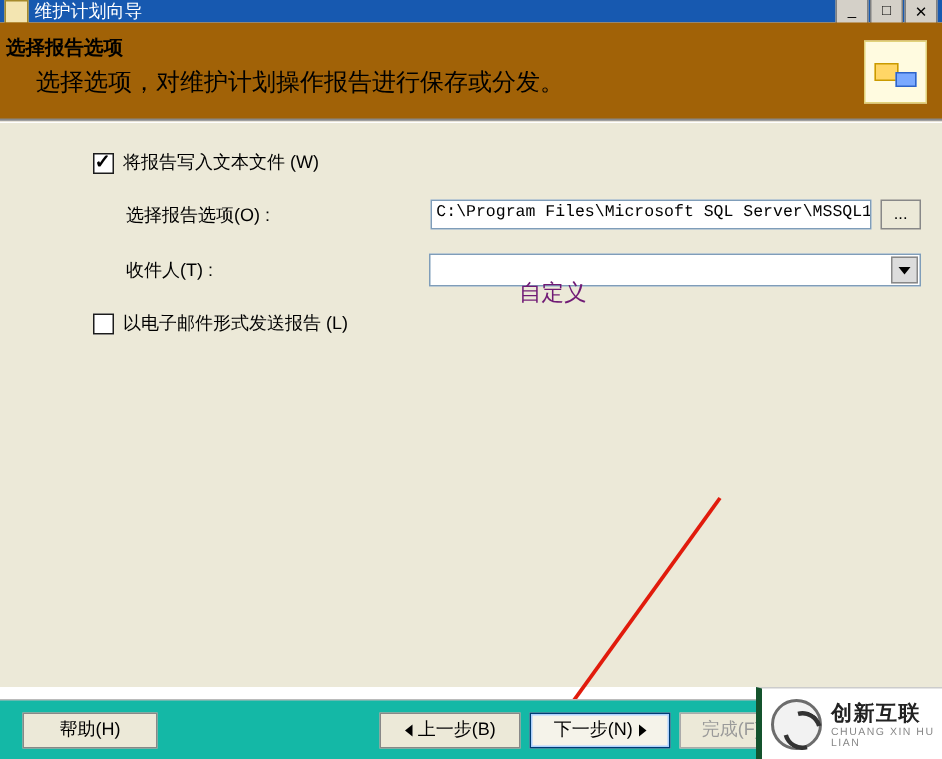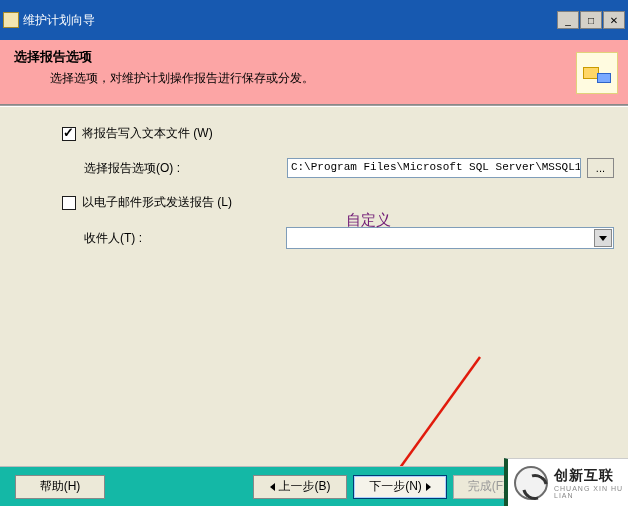--- a/index.html
+++ b/index.html
@@ -1,28 +1,28 @@
 <!DOCTYPE html>
 <html><head>
   <meta charset="utf-8">
   <style>
     * { box-sizing: border-box; margin: 0; padding: 0; font-family: "SimSun","宋体",Arial,sans-serif; }
     body { width: 628px; height: 506px; background: #fff; overflow: hidden; position: relative; }
 
     
-    .titlebar { height: 40px; background: linear-gradient(#1759b0, #1759b0); color: #fff; display: flex; align-items: center; padding: 0 3px; font-size: 12px; }
+    .titlebar { height: 15px; background: linear-gradient(#1759b0, #1759b0); color: #fff; display: flex; align-items: center; padding: 0 3px; font-size: 12px; }
     .tb-icon { width: 16px; height: 16px; margin-right: 4px; display: inline-flex; align-items: center; justify-content: center; background: #f3e5b1; border:1px solid #a58a2b; font-size:9px; color:#6b5000;}
     .tb-title { flex: 1; }
     .tb-btns { display: flex; }
     .tb-btn { width: 22px; height: 18px; margin-left: 1px; background: #d4d0c8; border: 1px solid #808080; display:flex; align-items:center; justify-content:center; font-size: 10px; color:#000;}
     .tb-btn.close{}
     
-    .header { height: 66px; border-bottom: 1px solid #a0a0a0; position: relative; padding: 8px 14px; background: #fca5a5; }
+    .header { height: 66px; border-bottom: 1px solid #a0a0a0; position: relative; padding: 8px 4px; background: #a16207; }
     .header h1 { font-size: 13px; font-weight: bold; }
-    .header p { font-size: 12px; margin-left: 36px; margin-top: 4px; }
+    .header p { font-size: 16px; margin-left: 20px; margin-top: 4px; }
     .hdr-img { position:absolute; right:10px; top:12px; width:42px; height:42px; background:#fffbe0; border:1px solid #e1d27a; }
     .hdr-img:before{content:"";position:absolute;left:6px;top:14px;width:14px;height:10px;background:#ffd666;border:1px solid #c99a00;}
     .hdr-img:after{content:"";position:absolute;right:6px;top:20px;width:12px;height:8px;background:#7aa9ff;border:1px solid #2e64c8;}
     .hdr-divider{position:absolute;left:0;right:0;bottom:0;height:1px;background:#888;}
 
     
     .body { background:#ece9d8; padding: 18px 14px 60px 14px; height: 377px; position:relative; border-top:1px solid #fff; }
 
     .row { display:flex; align-items:center; margin-bottom:16px; font-size:12px;padding-left:48px; }
     .chk { width:14px; height:14px; background:#fff; border:1px solid #1c1c1c; margin-right:6px; position:relative; flex:none; }
@@ -86,30 +86,30 @@
     <span class="chk checked"></span>
     <span class="lbl">将报告写入文本文件 (W)</span>
   </div>
 
   <div class="row indent">
     <span class="fld-label">选择报告选项(O) :</span>
     <div class="textbox" style="width:304px;">C:\Program Files\Microsoft SQL Server\MSSQL10_50.MSS</div>
     <div class="browse">...</div>
   </div>
 
-  <div class="row" style="margin-top:8px;">
-    <span class="chk"></span>
-    <span class="lbl">以电子邮件形式发送报告 (L)</span>
-  </div>
-
   <div class="row indent">
     <span class="fld-label">收件人(T) :</span>
     <div class="combo" style="width:340px;">
       <div class="drop"></div>
     </div>
+  </div>
+
+  <div class="row" style="margin-top:8px;">
+    <span class="chk"></span>
+    <span class="lbl">以电子邮件形式发送报告 (L)</span>
   </div>
 
   <div class="annot">自定义</div>
 
   <svg class="arrow-svg" width="160" height="240">
     <defs>
       <marker id="ah" markerWidth="8" markerHeight="8" refX="6" refY="3" orient="auto">
         <path d="M0,0 L7,3 L0,6 Z" fill="#e11b0c"></path>
       </marker>
     </defs>

